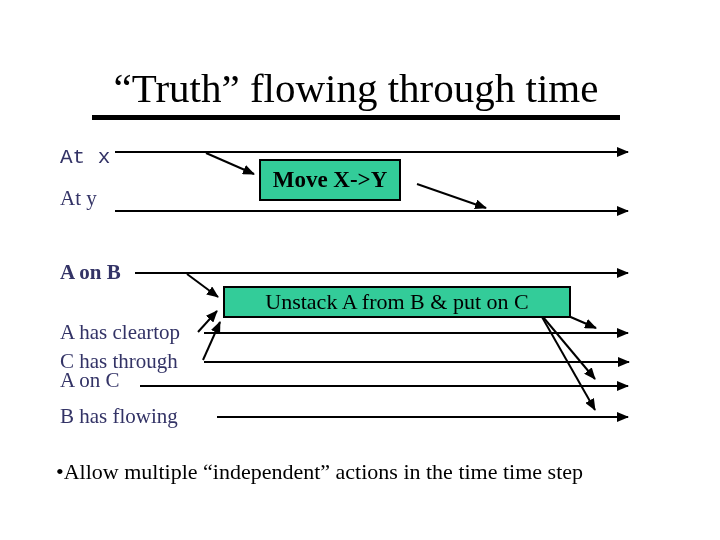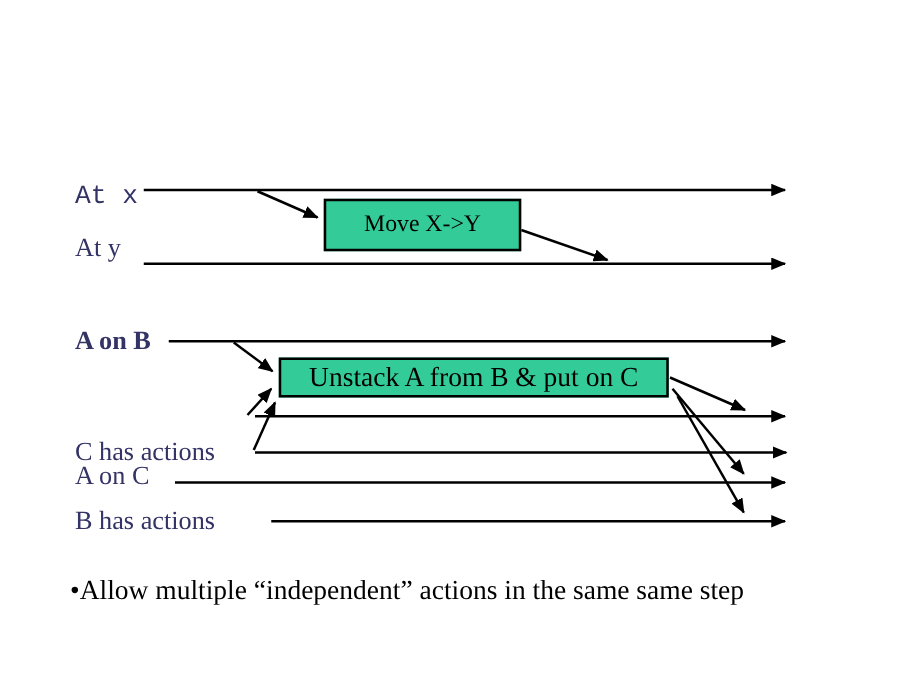--- a/index.html
+++ b/index.html
@@ -44,22 +44,22 @@
   .lbl-bhas{top:405px;}
   .action-box{
     position:absolute;
     background:#33CC99;
     border:2px solid #000000;
     box-sizing:border-box;
     display:flex;align-items:center;justify-content:center;
     color:#000000;
     white-space:nowrap;
   }
-  .box-move{left:259px;top:159px;width:158px;height:42px;font-size:19px;}
-  .box-unstack{left:223px;top:286px;width:312px;height:32px;font-size:22px;}
+  .box-move{left:259px;top:159px;width:142px;height:42px;font-size:23px;font-weight:bold;}
+  .box-unstack{left:223px;top:286px;width:348px;height:32px;font-size:22px;}
   .bullet{
     position:absolute;
     left:56px;top:459px;
     font-size:22px;
     line-height:26px;
     color:#000000;
     white-space:nowrap;
   }
 </style>
 </head>
@@ -86,30 +86,32 @@
     <line x1="417" y1="184" x2="486" y2="208" stroke="#000" stroke-width="2" marker-end="url(#ah)"></line>
 
     <line x1="187" y1="274" x2="218" y2="297" stroke="#000" stroke-width="2" marker-end="url(#ah)"></line>
     <line x1="198" y1="332" x2="217" y2="311" stroke="#000" stroke-width="2" marker-end="url(#ah)"></line>
     <line x1="203" y1="360" x2="220" y2="322" stroke="#000" stroke-width="2" marker-end="url(#ah)"></line>
     <line x1="536" y1="302" x2="596" y2="328" stroke="#000" stroke-width="2" marker-end="url(#ah)"></line>
     <line x1="538" y1="311" x2="595" y2="379" stroke="#000" stroke-width="2" marker-end="url(#ah)"></line>
     <line x1="542" y1="317" x2="595" y2="410" stroke="#000" stroke-width="2" marker-end="url(#ah)"></line>
   </svg>
 
+  <h1 class="title">“Truth” flowing through time</h1>
 
   <div class="row-label lbl-atx">At x</div>
   <div class="row-label lbl-aty">At y</div>
   <div class="row-label lbl-aonb">A on B</div>
-  <div class="row-label lbl-chas">C has actions</div>
+  <div class="row-label lbl-ahas">A has cleartop</div>
+  <div class="row-label lbl-chas">C has through</div>
   <div class="row-label lbl-aonc">A on C</div>
-  <div class="row-label lbl-bhas">B has actions</div>
+  <div class="row-label lbl-bhas">B has flowing</div>
 
   <div class="action-box box-move">
     <span>Move X-&gt;Y</span>
   </div>
   <div class="action-box box-unstack">
     <span>Unstack A from B &amp; put on C</span>
   </div>
 
-  <div class="bullet"><span>•</span><span>Allow multiple “independent” actions in the same same step</span></div>
+  <div class="bullet"><span>•</span><span>Allow multiple “independent” actions in the time time step</span></div>
 
 </div>
 
 </body></html>

